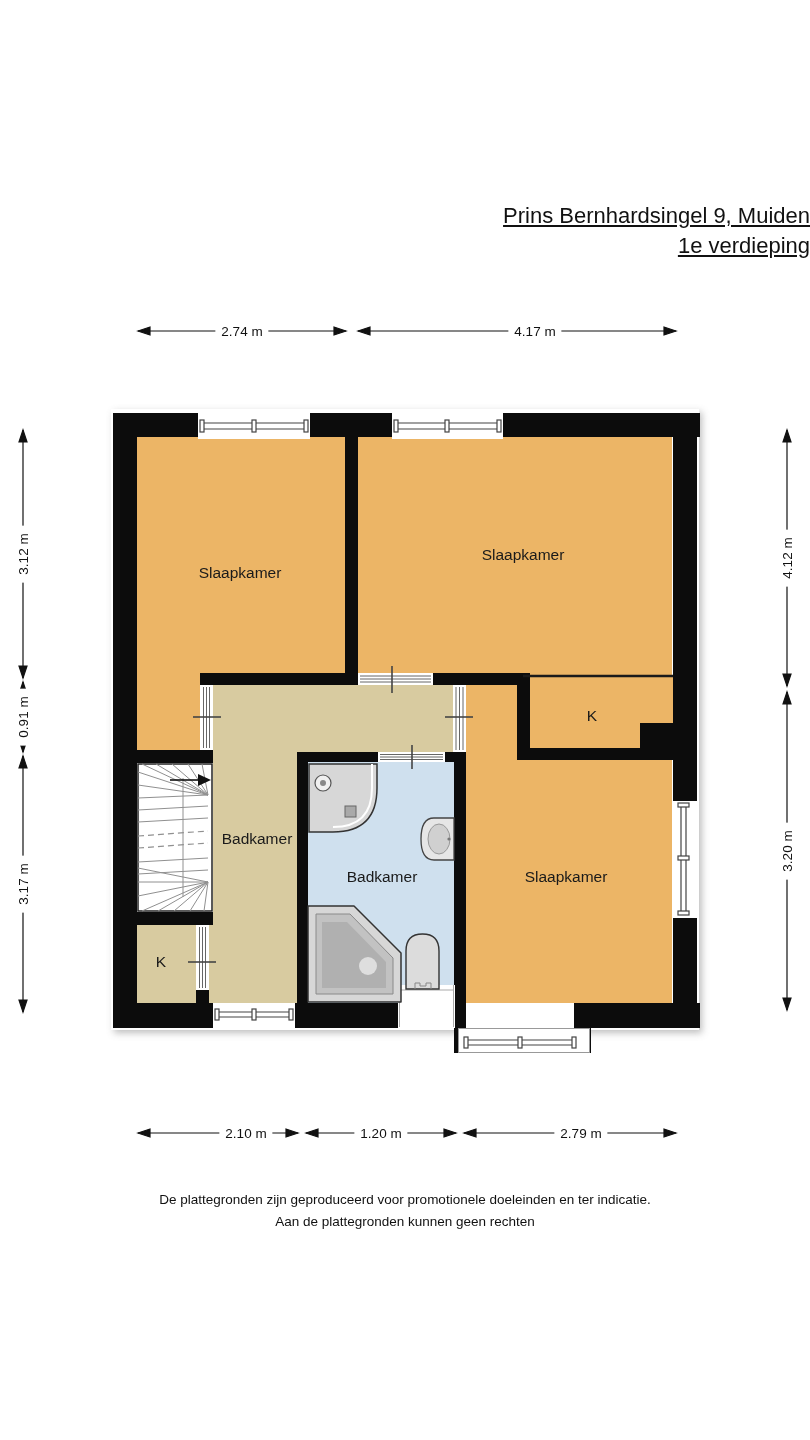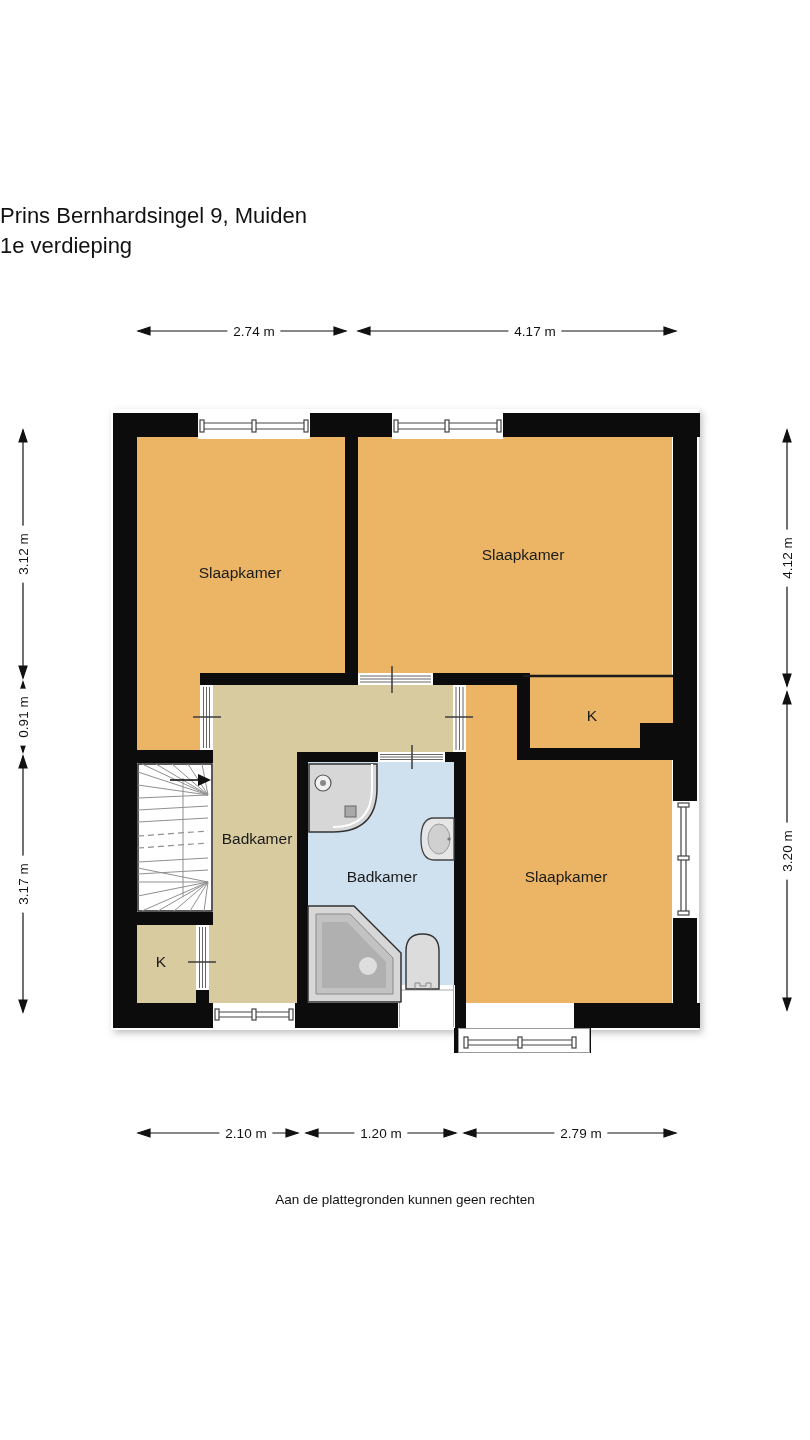--- a/index.html
+++ b/index.html
@@ -1,22 +1,22 @@
 <!DOCTYPE html>
 <html><head>
 <meta charset="utf-8">
 <style>
   html,body{margin:0;padding:0;background:#ffffff;}
   #canvas{
     position:relative;width:810px;height:1440px;background:#ffffff;overflow:hidden;
     font-family:"Liberation Sans", sans-serif;color:#111;
   }
   .title{
-    position:absolute;left:0;top:201px;width:810px;text-align:left;
-    font-size:22px;line-height:30px;color:#111;
+    position:absolute;left:0;top:201px;width:810px;text-align:right;
+    font-size:22px;line-height:30px;color:#111;text-decoration:underline;
   }
   .room-fill{position:absolute;}
   .fill-orange{background:#ecb566;}
   .fill-tan{background:#d8cba0;}
   .fill-blue{background:#cfe0ee;}
   .w{position:absolute;background:#0c0c0c;}
   .wb{position:absolute;background:#ffffff;}
   svg.overlay{position:absolute;left:0;top:0;pointer-events:none;}
   .room-label{
     position:absolute;transform:translate(-50%,-50%);
@@ -273,28 +273,29 @@
   </svg>
 
   <div class="room-label" style="left:240px;top:573px;">Slaapkamer</div>
   <div class="room-label" style="left:523px;top:555px;">Slaapkamer</div>
   <div class="room-label" style="left:566px;top:877px;">Slaapkamer</div>
   <div class="room-label" style="left:257px;top:839px;">Badkamer</div>
   <div class="room-label" style="left:382px;top:877px;">Badkamer</div>
   <div class="room-label" style="left:161px;top:962px;">K</div>
   <div class="room-label" style="left:592px;top:716px;">K</div>
 
-  <div class="dim-label" style="left:254px;top:331px;">2.74 m</div>
+  <div class="dim-label" style="left:242px;top:331px;">2.74 m</div>
   <div class="dim-label" style="left:517px;top:331px;margin-left:18px;">4.17 m</div>
   <div class="dim-label" style="left:218px;top:1133px;margin-left:28px;">2.10 m</div>
   <div class="dim-label" style="left:381px;top:1133px;">1.20 m</div>
   <div class="dim-label" style="left:581px;top:1133px;">2.79 m</div>
   <div class="dim-label vert" style="left:23px;top:554px;">3.12 m</div>
   <div class="dim-label vert" style="left:23px;top:717px;">0.91 m</div>
   <div class="dim-label vert" style="left:23px;top:884px;">3.17 m</div>
   <div class="dim-label vert" style="left:787px;top:558px;">4.12 m</div>
   <div class="dim-label vert" style="left:787px;top:851px;">3.20 m</div>
 
   <div class="footer">
+    <div>De plattegronden zijn geproduceerd voor promotionele doeleinden en ter indicatie.</div>
     <div>Aan de plattegronden kunnen geen rechten</div>
   </div>
 
 </div>
 
 </body></html>

